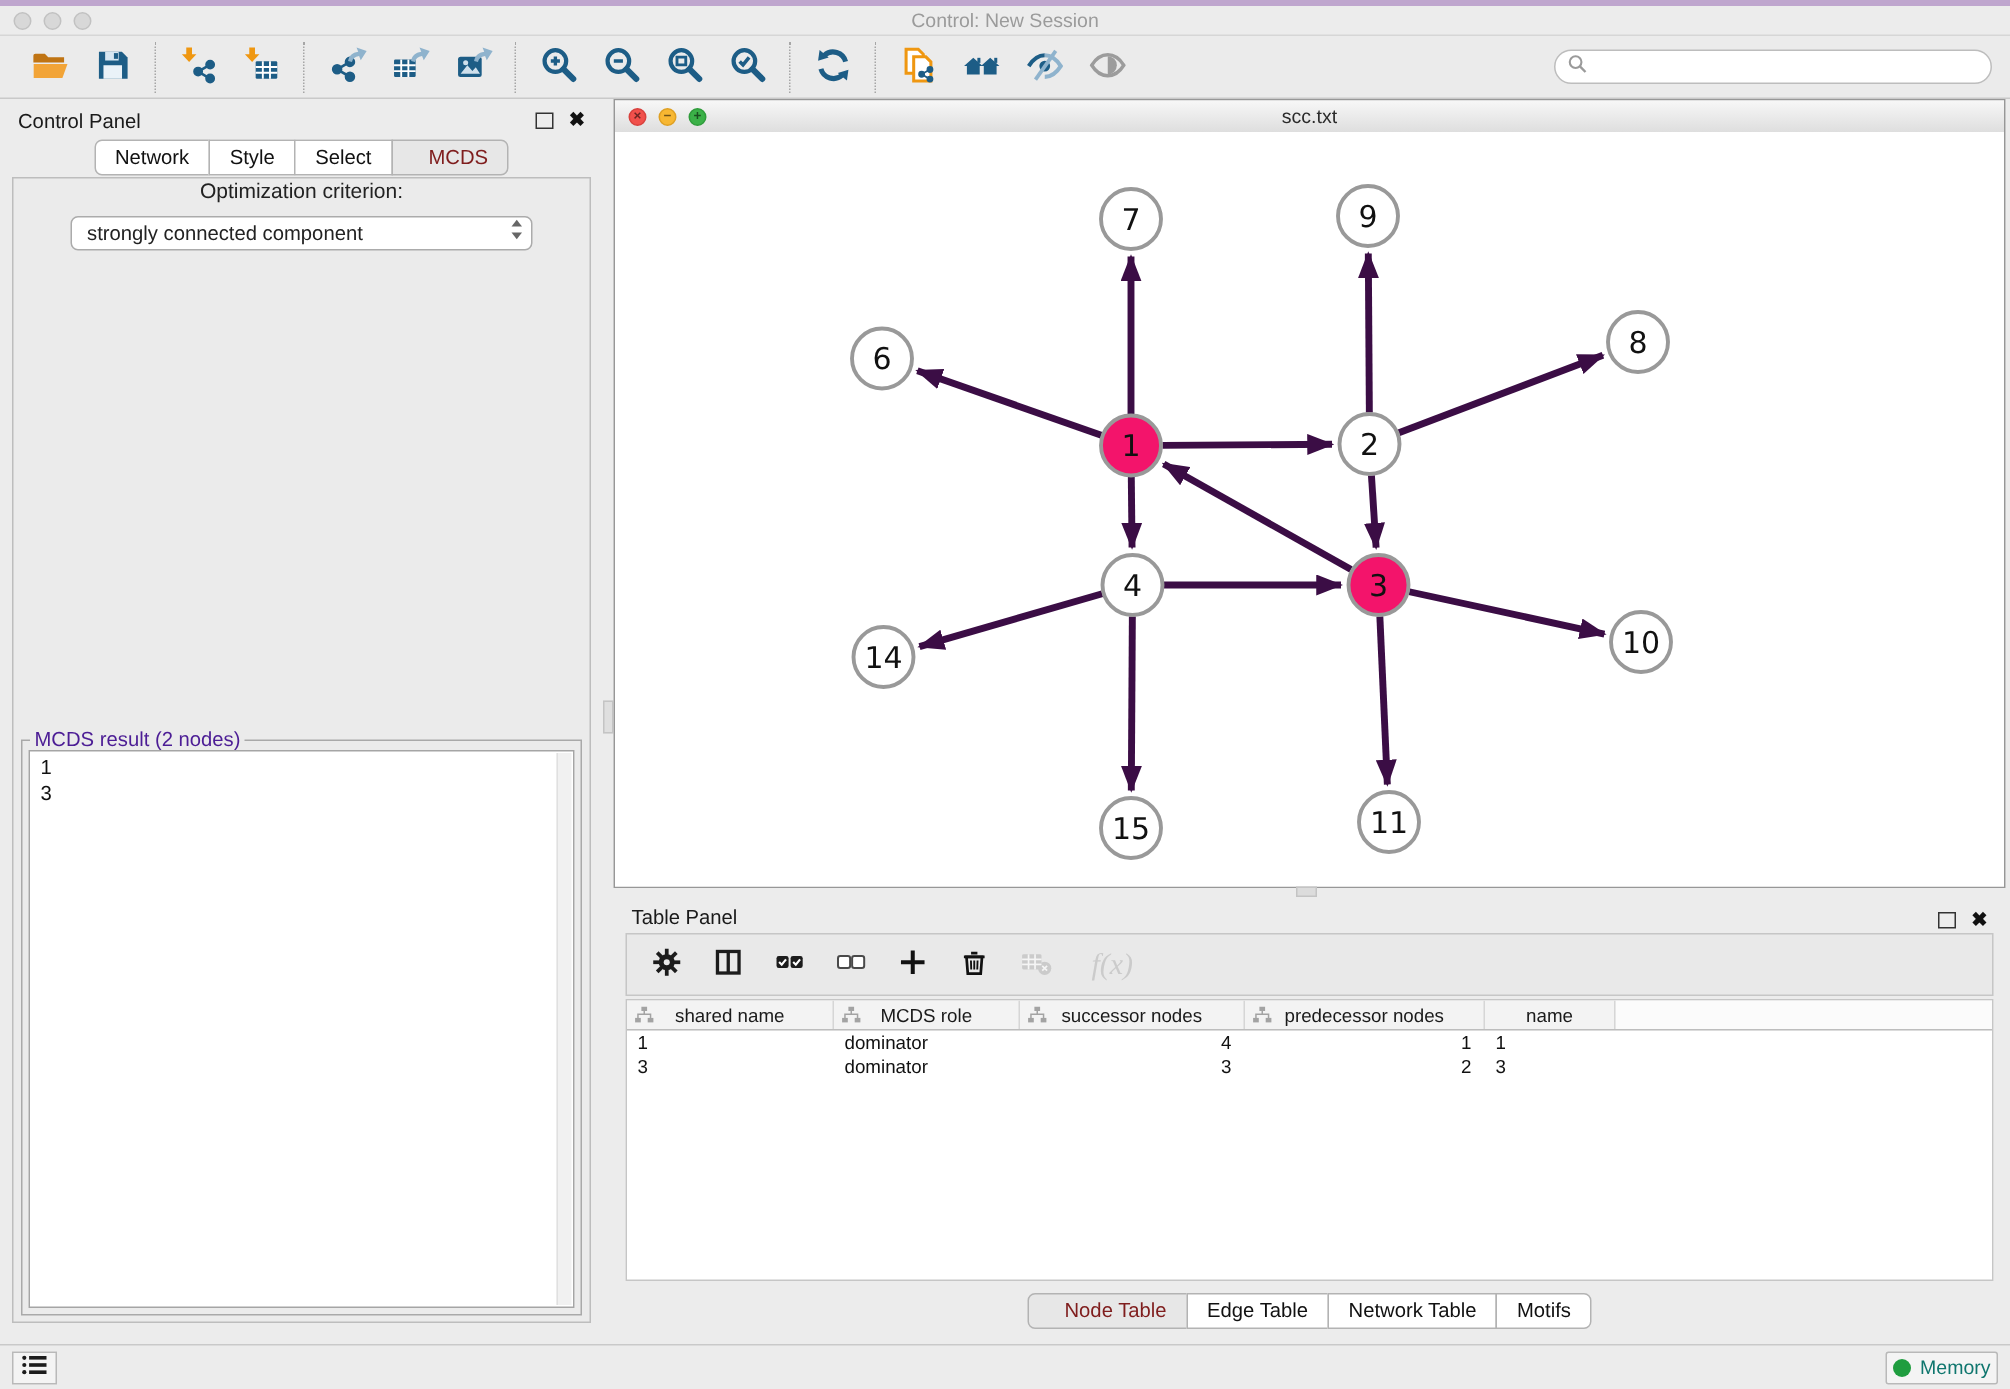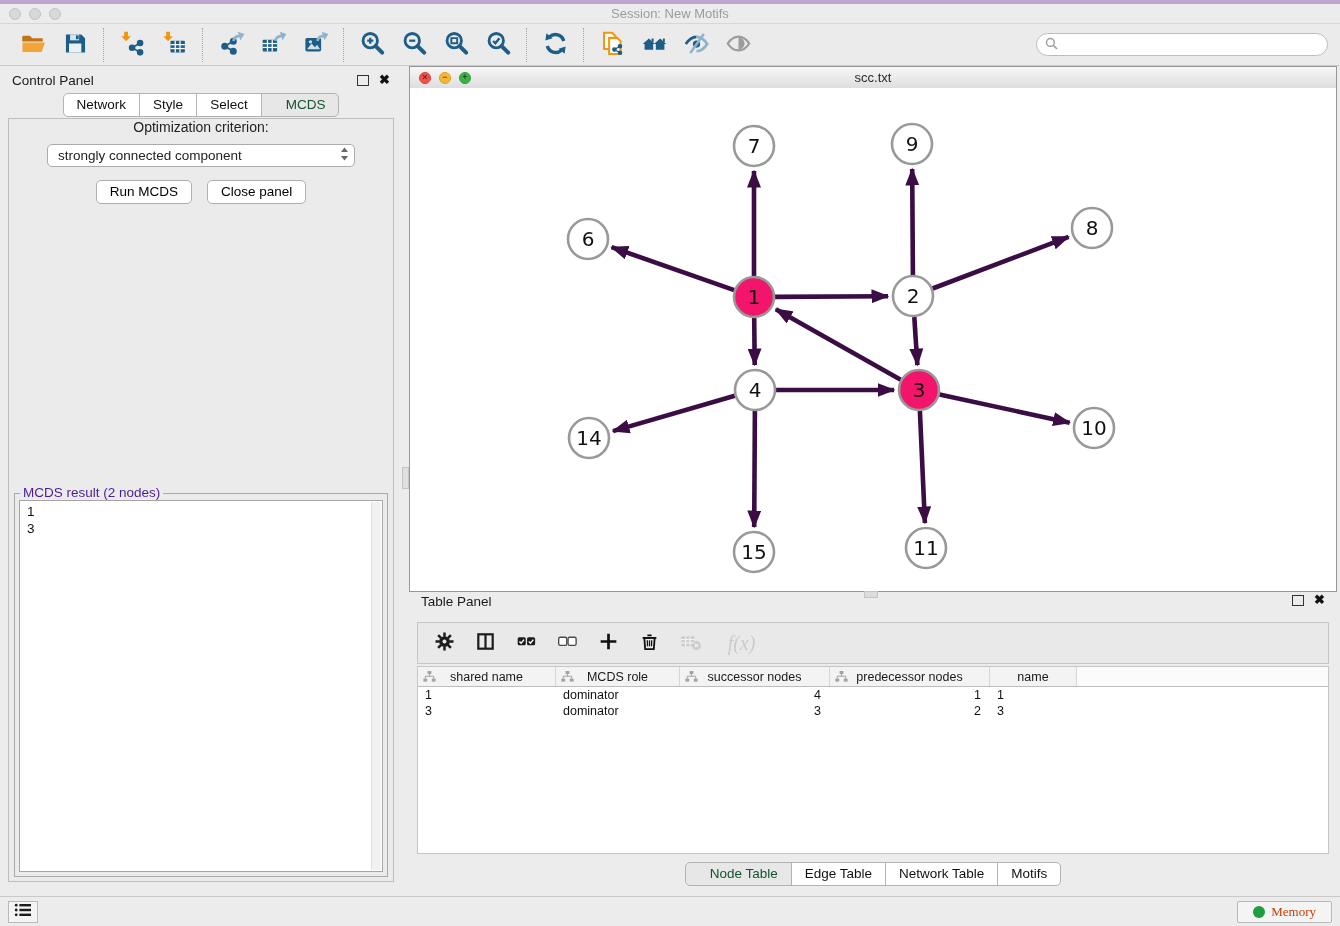--- a/index.html
+++ b/index.html
@@ -35,21 +35,21 @@
   .control-panel{position:absolute;left:0;top:67px;width:402px;bottom:30px;background:#ececec;}
   .cp-header{height:26px;display:flex;align-items:center;padding:0 12px;}
   .panel-title{font-size:13.5px;color:#1a1a1a;}
   .panel-winbtns{margin-left:auto;display:flex;gap:10px;align-items:center;}
   .float-btn{width:10px;height:9px;border:1.5px solid #333;background:transparent;display:inline-block;}
   .close-btn{font-size:13px;font-weight:bold;color:#111;line-height:12px;}
   .cp-tabs,.tp-tabs{display:flex;justify-content:center;position:relative;z-index:2;}
   .tab{background:#fff;border:1px solid #b3b3b3;padding:3px 13px 4px;font-size:13.5px;margin-left:-1px;color:#111;}
   .tab:first-child{border-radius:5px 0 0 5px;margin-left:0;}
   .tab:last-child{border-radius:0 5px 5px 0;}
-  .tab.active{background:#e7e7e7;color:#14532d;padding-left:24px;}
+  .tab.active{background:#e7e7e7;color:#7f1d1d;padding-left:24px;}
   .cp-frame{position:absolute;left:8px;right:8px;top:51px;bottom:14px;border:1px solid #bdbdbd;background:#ebebeb;}
   .opt-label{text-align:center;font-size:14px;}
   .cp-select{width:308px;height:23px;margin:9px auto 12px;background:#fff;border:1px solid #ababab;
     border-radius:5px;display:flex;align-items:center;padding:0 4px 0 10px;box-sizing:border-box;}
   .cp-select .val{flex:1;font-size:13.5px;}
   .cp-btn-row{display:flex;justify-content:center;gap:15px;margin-top:13px;}
   .cp-btn{background:#fff;border:1px solid #b0b0b0;border-radius:5px;padding:3px 13px 4px;font-size:13.5px;}
   .fieldset{position:absolute;left:5px;right:5px;bottom:4px;top:374px;border:1px solid #a9a9a9;background:#ebebeb;}
   .fieldset .legend{position:absolute;top:-9px;left:5px;background:#ebebeb;padding:0 3px;font-size:13.5px;color:#4c1d95;}
   .fieldset .inner{position:absolute;top:6px;left:4px;right:4px;bottom:4px;background:#fff;border:1px solid #a5a5a5;}
@@ -63,21 +63,21 @@
   .network-window{position:absolute;left:409px;top:66px;right:3px;height:526px;border:1px solid #979797;
     background:#fff;box-sizing:border-box;}
   .nw-titlebar{height:21px;background:linear-gradient(#f7f7f7,#dedede);border-bottom:1px solid #ababab;
     display:flex;align-items:center;position:relative;}
   .nw-title{position:absolute;left:0;right:0;text-align:center;font-size:13px;color:#2b2b2b;}
   .nw-canvas{position:absolute;left:0;right:0;top:21px;bottom:0;background:#fff;}
   .nw-canvas svg{display:block;}
   .graph-label{font-size:20px;fill:#111;font-family:"DejaVu Sans",sans-serif;}
   
   .table-panel{position:absolute;left:409px;right:3px;top:594px;bottom:30px;background:#ececec;}
-  .tp-header{height:25px;display:flex;align-items:flex-start;padding:0 12px;}
+  .tp-header{height:25px;display:flex;align-items:flex-end;padding:0 12px;}
   .tp-toolbar{margin:3px 8px 0;height:40px;background:#e9e9e9;border:1px solid #c6c6c6;
     display:flex;align-items:center;padding:0 8px;gap:4px;}
   .tp-btn{width:37px;height:34px;display:flex;align-items:center;justify-content:center;background:transparent;border:none;}
   .tp-btn svg{width:23px;height:23px;}
   .tp-btn.disabled{opacity:.55;}
   .fx-label{font-size:20px;font-style:italic;font-family:"Liberation Serif",serif;color:#b4b4b4;margin-left:20px;}
   .tp-table{position:absolute;left:8px;right:8px;top:72px;bottom:42px;background:#fff;border:1px solid #c6c6c6;overflow:hidden;}
   .t-headrow{display:flex;height:19px;border-bottom:1px solid #bdbdbd;background:#f3f3f3;}
   .t-hcell{position:relative;box-sizing:border-box;border-right:1px solid #d6d6d6;display:flex;
     align-items:center;justify-content:center;font-size:12.5px;color:#1a1a1a;}
@@ -86,35 +86,35 @@
   .t-row{display:flex;height:16px;align-items:center;}
   .t-cell{box-sizing:border-box;font-size:12.5px;color:#111;overflow:hidden;white-space:nowrap;}
   .t-cell.left{padding-left:7px;text-align:left;}
   .t-cell.right{padding-right:9px;text-align:right;}
   .tp-tabs{position:absolute;left:0;right:0;bottom:10px;display:flex;justify-content:center;}
   
   .status-bar{position:absolute;left:0;right:0;bottom:0;height:30px;background:#ececec;border-top:1px solid #c9c9c9;
     display:flex;align-items:center;padding:0 8px;box-sizing:border-box;}
   .list-btn{width:30px;height:22px;background:#f4f4f4;border:1px solid #b9b9b9;display:flex;align-items:center;justify-content:center;}
   .mem-btn{margin-left:auto;height:22px;background:#f4f4f4;border:1px solid #b9b9b9;border-radius:2px;
-    display:flex;align-items:center;gap:6px;padding:0 15px;font-size:13px;color:#c2410c;font-family:Liberation Serif, serif;}
+    display:flex;align-items:center;gap:6px;padding:0 4px;font-size:13px;color:#0f766e;}
   .mem-dot{width:12px;height:12px;border-radius:50%;background:#1f9d3f;display:inline-block;}
 </style>
 </head>
 <body>
 
 <div class="top-strip"></div>
 
 <div class="titlebar">
   <div class="tl-group">
     <span class="tl"></span>
     <span class="tl"></span>
     <span class="tl"></span>
   </div>
-  <div class="win-title">Session: New Motifs</div>
+  <div class="win-title">Control: New Session</div>
 </div>
 
 <div class="toolbar">
   <div class="tb-groups" id="tb-groups">
       <button class="tb-btn">
         <span><svg viewBox="0 0 24 24">
             <path d="M2 6.5c0-.8.5-1.3 1.2-1.3h5.6l2 2.1h9.4v3H2z" fill="#c07413"></path>
             <path d="M2.2 11.2h20l-3 8.3H2.2z" fill="#f2a437"></path>
           </svg></span>
       </button>
@@ -300,24 +300,20 @@
   <div class="cp-frame">
     <div class="opt-label">Optimization criterion:</div>
     <div class="cp-select">
       <span class="val">strongly connected component</span>
       <span>
         <svg width="11" height="16" viewBox="0 0 11 16">
             <path d="M5.5 1.5 L9 6 H2 z" fill="#666"></path>
             <path d="M5.5 14.5 L2 10 H9 z" fill="#666"></path>
           </svg>
       </span>
-    </div>
-    <div class="cp-btn-row">
-      <button class="cp-btn">Run MCDS</button>
-      <button class="cp-btn">Close panel</button>
     </div>
     <div class="fieldset">
       <div class="legend">MCDS result (2 nodes)</div>
       <div class="inner">
         <pre>1
 3</pre>
         <div class="vscroll"></div>
       </div>
     </div>
   </div>

